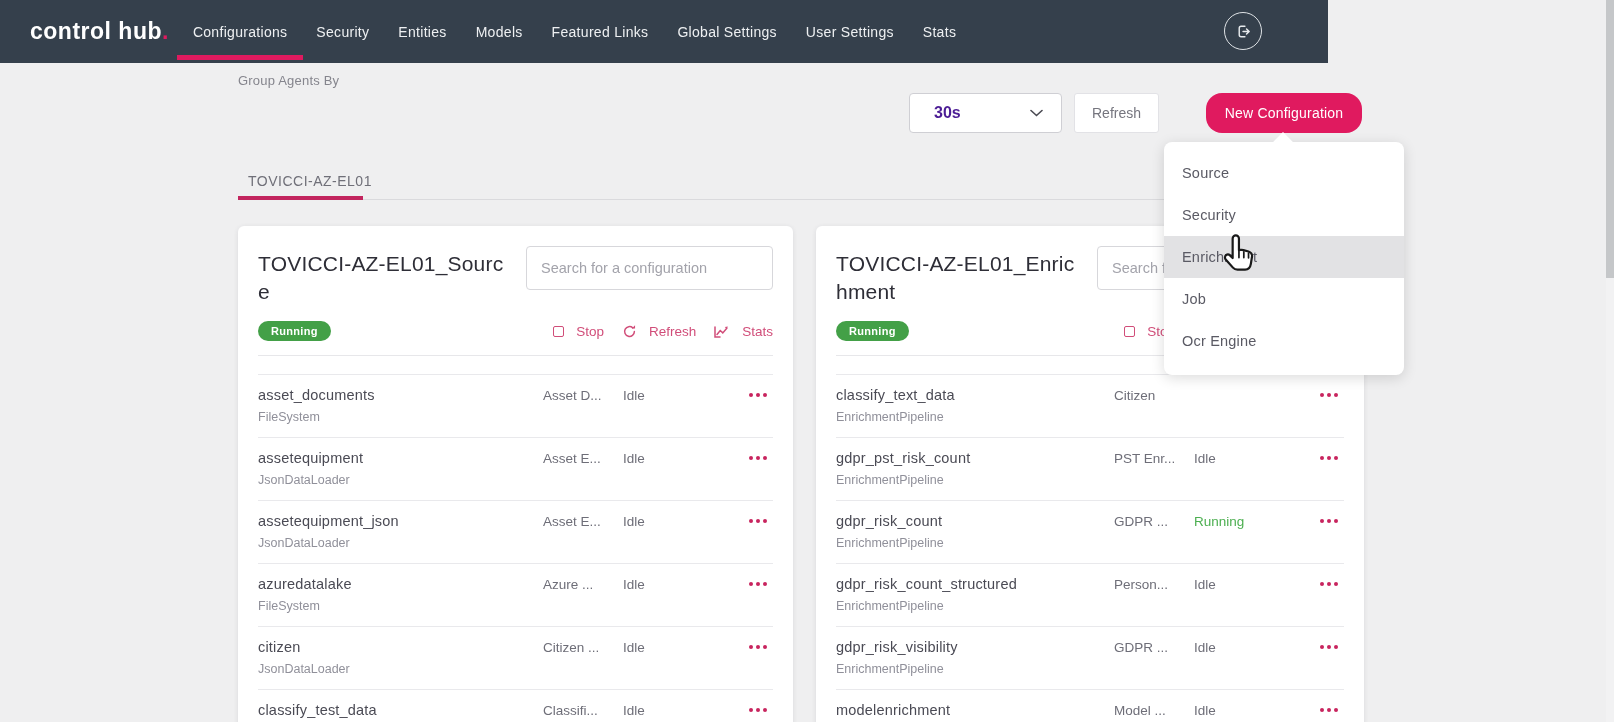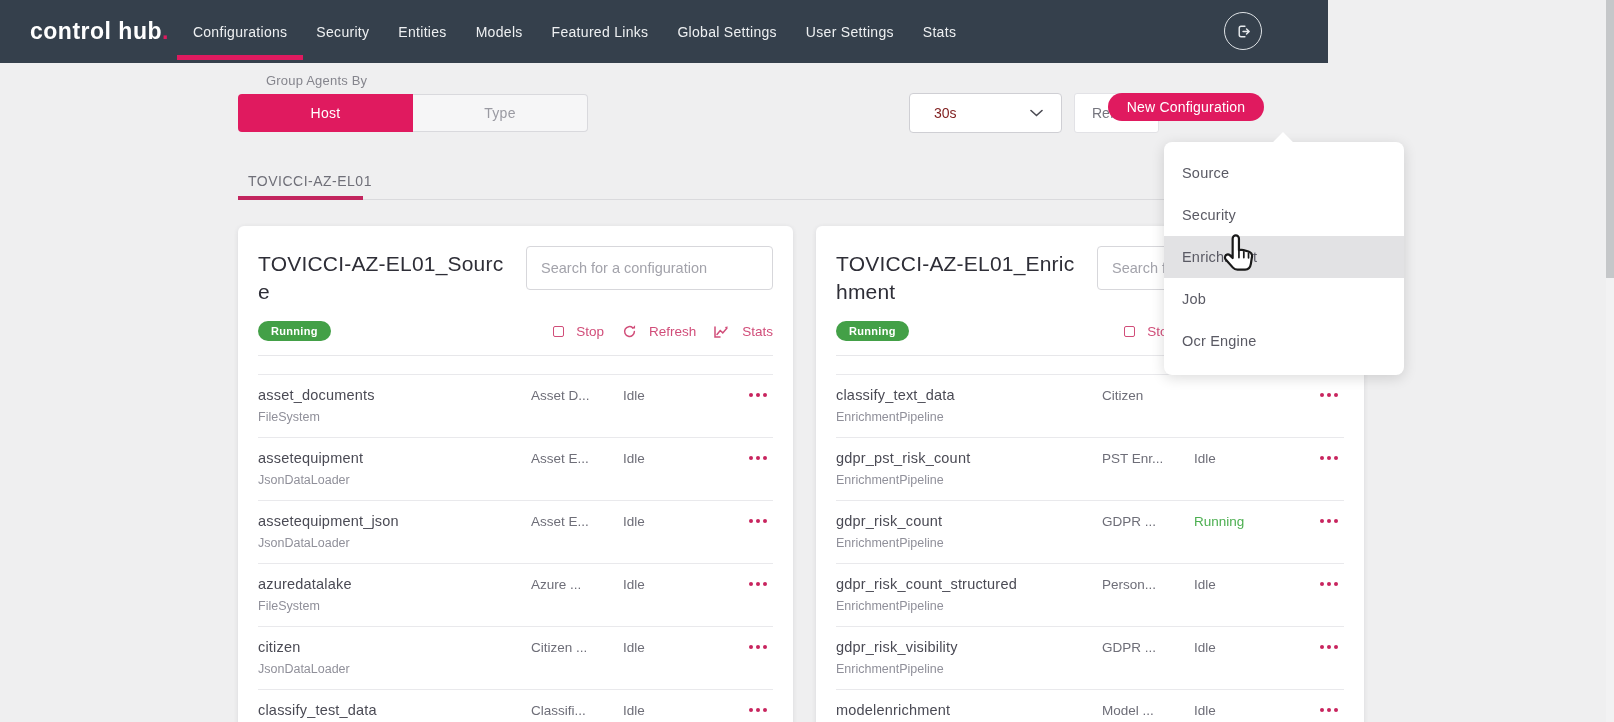--- a/index.html
+++ b/index.html
@@ -19,36 +19,36 @@
   .logout-btn { position:absolute; right:66px; top:12px; width:38px; height:38px; border-radius:50%;
               border:1.6px solid #dfe3e6; background:transparent; color:#e8ebee;
               display:flex; align-items:center; justify-content:center; cursor:pointer; }
 
   
   .scrollbar { position:absolute; right:0; top:0; width:8px; height:722px; background:#f2f2f3; z-index:50; }
   .scrollbar-thumb { position:absolute; top:0; left:0; width:8px; height:278px; background:#c5c7c9; }
 
   
   .field-label { position:absolute; font-size:13px; color:#85858d; letter-spacing:.2px; }
-  .lbl-group { left:238px; top:73px;margin-left:28px; }
+  .lbl-group { left:238px; top:73px; }
   .lbl-refresh { left:909px; top:91px;margin-left:15px; }
   .segmented { position:absolute; left:238px; top:94px; display:flex; }
   .seg-btn { width:175px; height:38px; font-size:14px; display:flex; align-items:center; justify-content:center;
              cursor:pointer; letter-spacing:.3px; }
   .seg-btn.selected { background:#e01a5f; color:#ffffff; border:none; border-radius:4px 0 0 4px; }
   .seg-btn.unselected { background:#f6f6f7; color:#9a9aa2; border:1px solid #d9d9dd; border-left:none;
              border-radius:0 4px 4px 0; }
   .select-box { position:absolute; left:909px; top:93px; width:153px; height:40px; background:#fff;
              border:1px solid #cfcfd4; border-radius:4px; display:flex; align-items:center;
              padding:0 18px 0 24px; cursor:pointer; }
-  .select-box .value { flex:1; font-size:14px; color:#7f1d1d; }
+  .select-box .value { flex:1; font-size:16px; color:#4c1d95;font-weight:bold; }
   .btn-plain { position:absolute; left:1074px; top:93px; width:85px; height:40px; background:#fff;
              border:1px solid #e2e2e6; border-radius:3px; font-size:14px; color:#75757e; cursor:pointer;
              font-family:"Liberation Sans", sans-serif; }
-  .btn-accent { position:absolute; left:1108px; top:93px; width:156px; height:28px; background:#e01a5f;
+  .btn-accent { position:absolute; left:1206px; top:93px; width:156px; height:40px; background:#e01a5f;
              border:none; border-radius:16px; font-size:14px; color:#fff; cursor:pointer; letter-spacing:.2px;
              font-family:"Liberation Sans", sans-serif; }
 
   
   .tab-line { position:absolute; left:238px; top:199px; width:1126px; height:1px; background:#dadadd; }
   .tab { position:absolute; left:248px; top:173px; font-size:14px; color:#6f6f78; letter-spacing:.5px; cursor:pointer; }
   .tab-underline { position:absolute; left:238px; top:196px; width:125px; height:4px; background:#c2255e; }
 
   
   .card { position:absolute; top:226px; background:#fff; border-radius:6px; height:560px;
@@ -66,21 +66,21 @@
           border-radius:10px; padding:4px 13px; }
   .card-actions { display:flex; gap:18px; align-items:center; }
   .action-link { display:flex; gap:12px; align-items:center; color:#d14d79; font-size:13.5px; cursor:pointer; }
   .stop-square { width:11px; height:11px; border:1.6px solid #d14d79; border-radius:2px; display:block; }
   .card-divider { border-bottom:1px solid #e7e7ea; margin-top:14px; }
   .rows { margin-top:18px; }
   .row { display:grid; grid-template-columns:1fr 92px 102px 48px; align-items:start;
           border-top:1px solid #e9e9ec; padding:12px 0 13px; min-height:58px; }
   .row-name { font-size:14.5px; color:#4a4a54; letter-spacing:.2px; }
   .row-type { font-size:12.5px; color:#90909a; margin-top:7px; }
-  .row-desc { font-size:13.5px; color:#6e6e78; padding-top:1px; }
+  .row-desc { font-size:13.5px; color:#6e6e78; padding-top:1px;margin-left:12px; }
   .row-status { font-size:13.5px; color:#6e6e78; padding-top:1px; }
   .row-status.running { color:#4caf50; }
   .row-menu { display:flex; gap:3px; align-items:center; justify-self:end; background:none; border:none;
           cursor:pointer; padding:6px 6px; }
   .row-menu .dot4 { width:4px; height:4px; border-radius:50%; background:#c8245e; display:block; }
 
   
   .menu { position:absolute; left:1164px; top:142px; width:240px; background:#fff; border-radius:8px;
           box-shadow:0 3px 14px rgba(0,0,0,.14); padding:10px 0 13px; z-index:5; }
   .menu-notch { position:absolute; left:112px; top:-7px; width:14px; height:14px; background:#fff;
@@ -113,24 +113,20 @@
       <span style="display:flex;">
         <svg width="19" height="19" viewBox="0 0 20 20" fill="none" stroke="currentColor" stroke-width="1.5" stroke-linecap="round" stroke-linejoin="round">
           <path d="M11.5 4.5H7.5a2 2 0 0 0-2 2v7a2 2 0 0 0 2 2h4"></path>
           <path d="M9.5 10h6.3M13.2 7.3 16 10l-2.8 2.7"></path>
         </svg>
       </span>
     </button>
   </div>
 
   <div class="field-label lbl-group">Group Agents By</div>
-  <div class="segmented">
-    <div class="seg-btn selected">Host</div>
-    <div class="seg-btn unselected">Type</div>
-  </div>
 
   <div class="field-label lbl-refresh">Refresh every:</div>
   <div class="select-box">
     <span class="value">30s</span>
     <span style="display:flex;">
       <svg width="13" height="8" viewBox="0 0 13 8" fill="none" stroke="#4a4a52" stroke-width="1.6" stroke-linecap="round">
           <path d="M1 1.5l5.5 5L12 1.5"></path>
         </svg>
     </span>
   </div>

